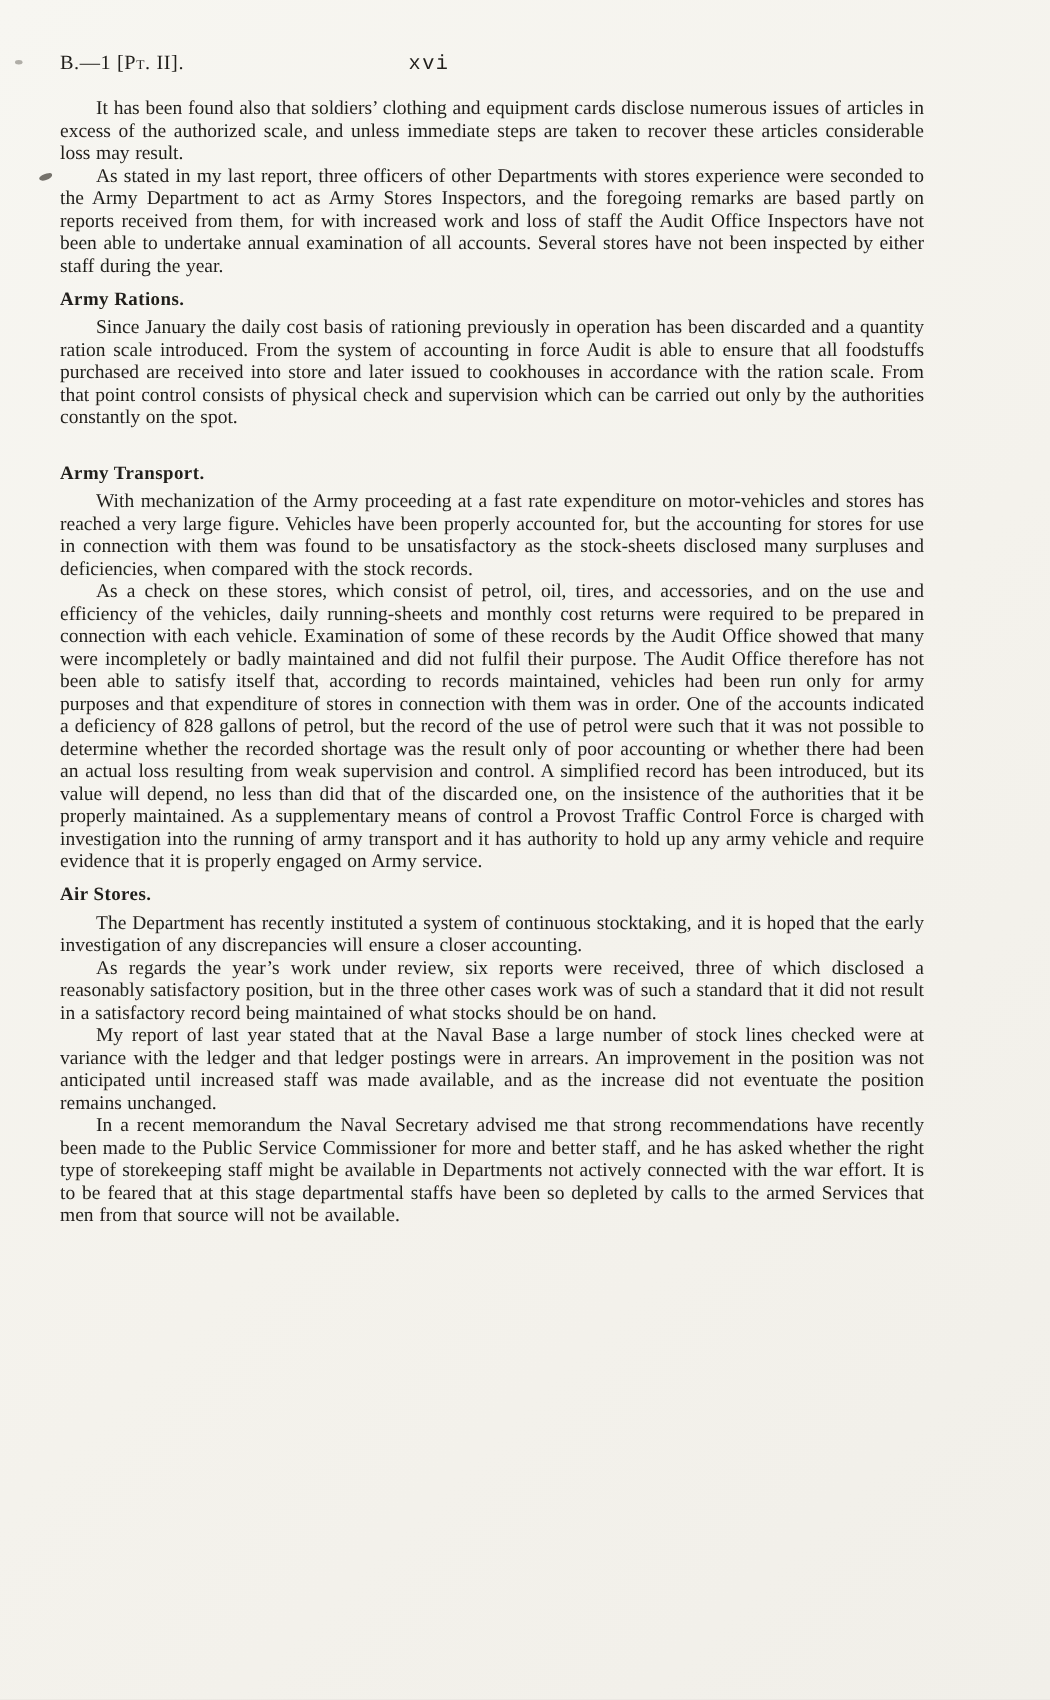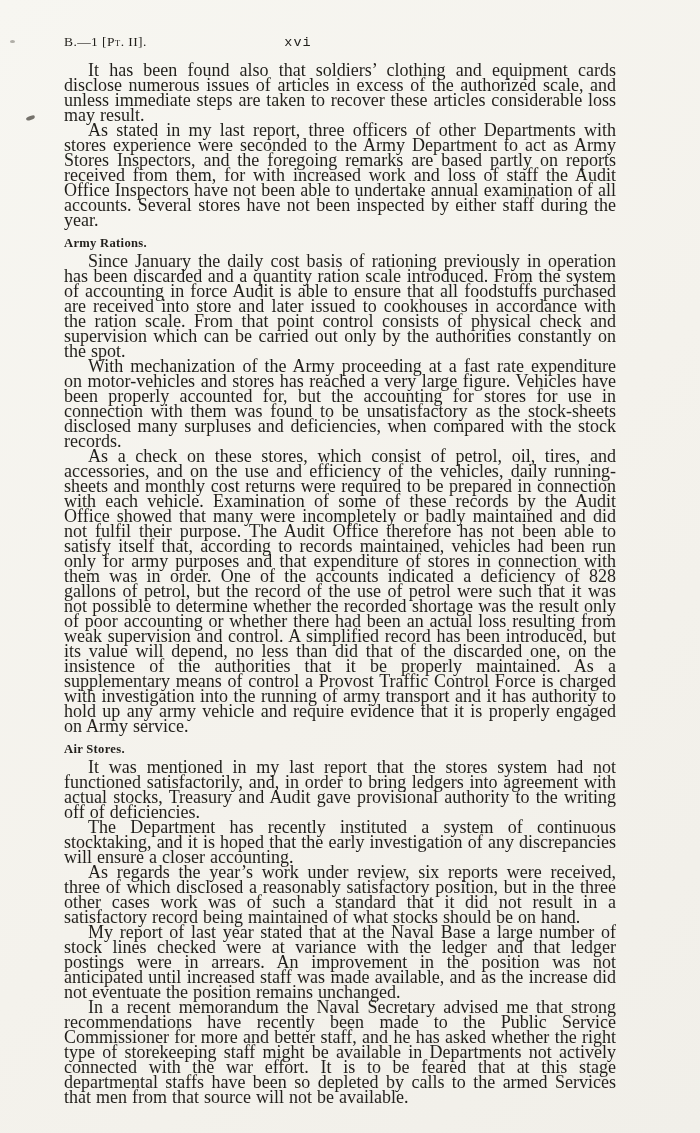--- a/index.html
+++ b/index.html
@@ -6,21 +6,21 @@
     margin: 0;
     padding: 0;
     background: #e9e7e2;
   }
   .page {
     position: relative;
     width: 700px;
     height: 1133px;
     box-sizing: border-box;
     margin: 0 auto;
-    padding: 34px 84px 24px 64px;
+    padding: 34px 84px 24px 40px;
     background: linear-gradient(135deg, #f7f6f1 0%, #f4f2ec 55%, #f1efe9 100%);
     color: #211f1b;
     font-family: "Liberation Serif", "DejaVu Serif", serif;
     overflow: hidden;
   }
   .page-header {
     display: grid;
     grid-template-columns: 1fr 1fr 1fr;
     align-items: baseline;
     font-size: 13.5px;
@@ -33,21 +33,21 @@
   }
   .page-number {
     justify-self: center;
     transform: translateX(-42px);
     letter-spacing: 1px;
     font-family: Liberation Mono, monospace;
   }
   .header-spacer { justify-self: end; }
   p.body-par {
     margin: 0;
-    font-size: 18px;
+    font-size: 13px;
     line-height: 15px;
     text-align: justify;
     text-indent: 24px;
     word-spacing: 0.5px;
   }
   h2.section-heading {
     margin: 9px 0 4px 0;
     text-align: left;
     font-size: 12.6px;
     line-height: 13px;
@@ -91,27 +91,27 @@
 
   <p class="body-par">It has been found also that soldiers’ clothing and equipment cards disclose numerous issues of articles in excess of the authorized scale, and unless immediate steps are taken to recover these articles considerable loss may result.</p>
   <p class="body-par">As stated in my last report, three officers of other Departments with stores experience were seconded to the Army Department to act as Army Stores Inspectors, and the foregoing remarks are based partly on reports received from them, for with increased work and loss of staff the Audit Office Inspectors have not been able to undertake annual examination of all accounts.  Several stores have not been inspected by either staff during the year.</p>
 
   <div class="section">
     <h2 class="section-heading">Army Rations.</h2>
     <p class="body-par">Since January the daily cost basis of rationing previously in operation has been discarded and a quantity ration scale introduced.  From the system of accounting in force Audit is able to ensure that all foodstuffs purchased are received into store and later issued to cookhouses in accordance with the ration scale.  From that point control consists of physical check and supervision which can be carried out only by the authorities constantly on the spot.</p>
   </div>
 
   <div class="section gap-large">
+    <h2 class="section-heading">Army Transport.</h2>
     <p class="body-par">With mechanization of the Army proceeding at a fast rate expenditure on motor-vehicles and stores has reached a very large figure.  Vehicles have been properly accounted for, but the accounting for stores for use in connection with them was found to be unsatisfactory as the stock-sheets disclosed many surpluses and deficiencies, when compared with the stock records.</p>
     <p class="body-par">As a check on these stores, which consist of petrol, oil, tires, and accessories, and on the use and efficiency of the vehicles, daily running-sheets and monthly cost returns were required to be prepared in connection with each vehicle.  Examination of some of these records by the Audit Office showed that many were incompletely or badly maintained and did not fulfil their purpose.  The Audit Office therefore has not been able to satisfy itself that, according to records maintained, vehicles had been run only for army purposes and that expenditure of stores in connection with them was in order.  One of the accounts indicated a deficiency of 828 gallons of petrol, but the record of the use of petrol were such that it was not possible to determine whether the recorded shortage was the result only of poor accounting or whether there had been an actual loss resulting from weak supervision and control. A simplified record has been introduced, but its value will depend, no less than did that of the discarded one, on the insistence of the authorities that it be properly maintained.  As a supplementary means of control a Provost Traffic Control Force is charged with investigation into the running of army transport and it has authority to hold up any army vehicle and require evidence that it is properly engaged on Army service.</p>
   </div>
 
   <div class="section">
     <h2 class="section-heading">Air Stores.</h2>
-    <p class="body-par">It was mentioned in my last report that the stores system had not functioned satisfactorily, and, in order to bring ledgers into agreement with actual stocks, Treasury and Audit gave provisional authority to the writing off of deficiencies.</p>
     <p class="body-par">The Department has recently instituted a system of continuous stocktaking, and it is hoped that the early investigation of any discrepancies will ensure a closer accounting.</p>
     <p class="body-par">As regards the year’s work under review, six reports were received, three of which disclosed a reasonably satisfactory position, but in the three other cases work was of such a standard that it did not result in a satisfactory record being maintained of what stocks should be on hand.</p>
   </div>
 
   <div class="section">
     <p class="body-par">My report of last year stated that at the Naval Base a large number of stock lines checked were at variance with the ledger and that ledger postings were in arrears.  An improvement in the position was not anticipated until increased staff was made available, and as the increase did not eventuate the position remains unchanged.</p>
     <p class="body-par">In a recent memorandum the Naval Secretary advised me that strong recommendations have recently been made to the Public Service Commissioner for more and better staff, and he has asked whether the right type of storekeeping staff might be available in Departments not actively connected with the war effort. It is to be feared that at this stage departmental staffs have been so depleted by calls to the armed Services that men from that source will not be available.</p>
   </div>
 </div>
 

